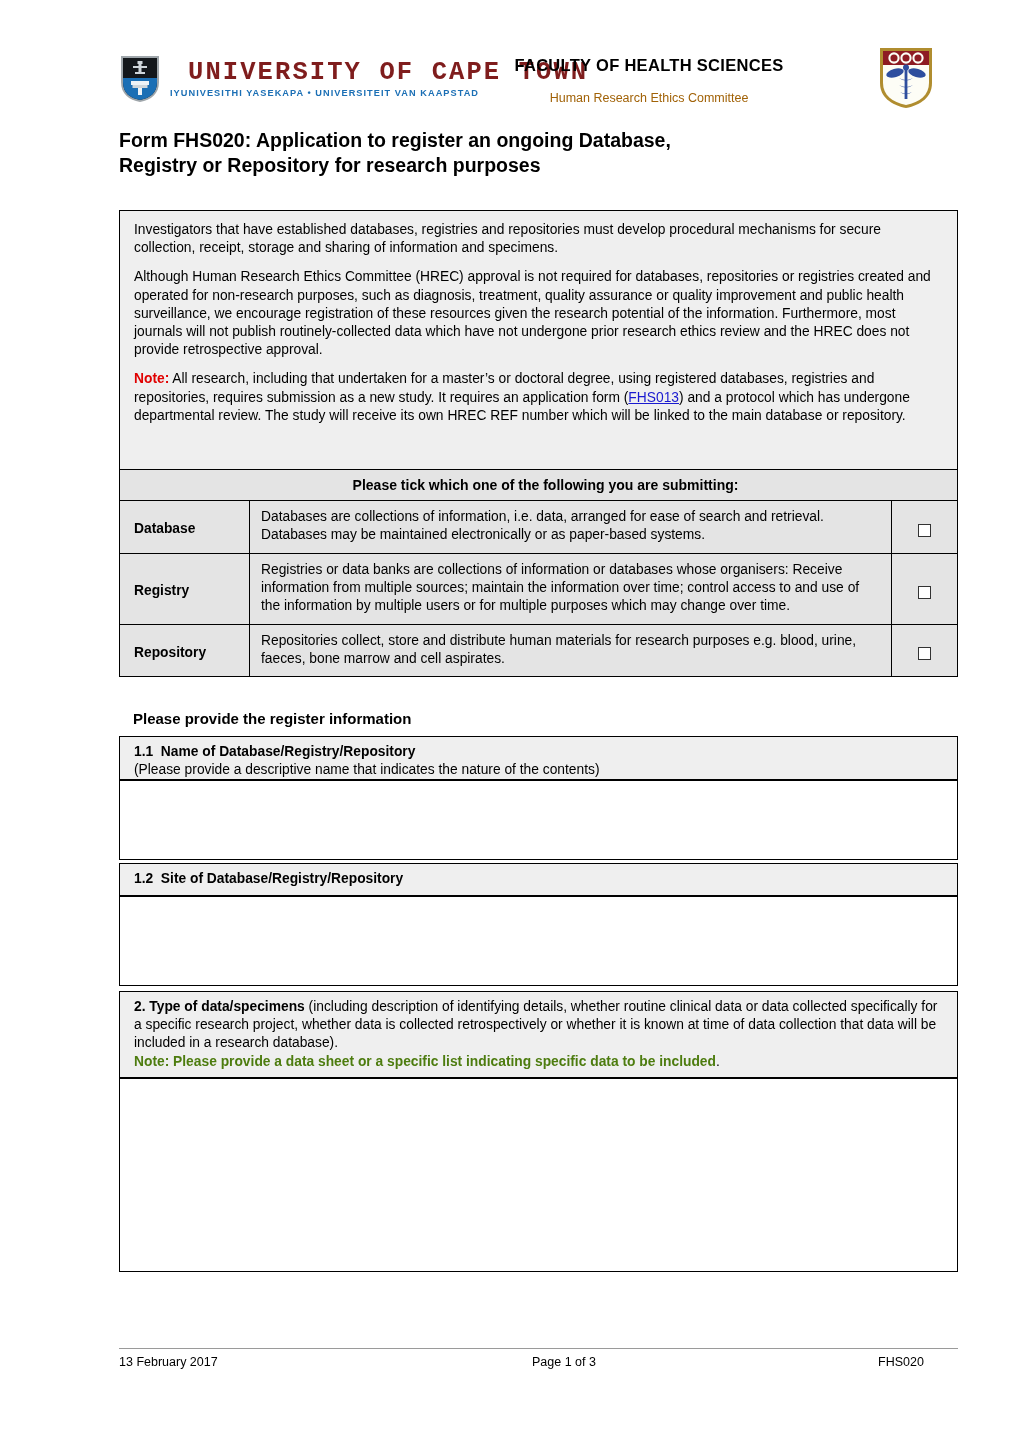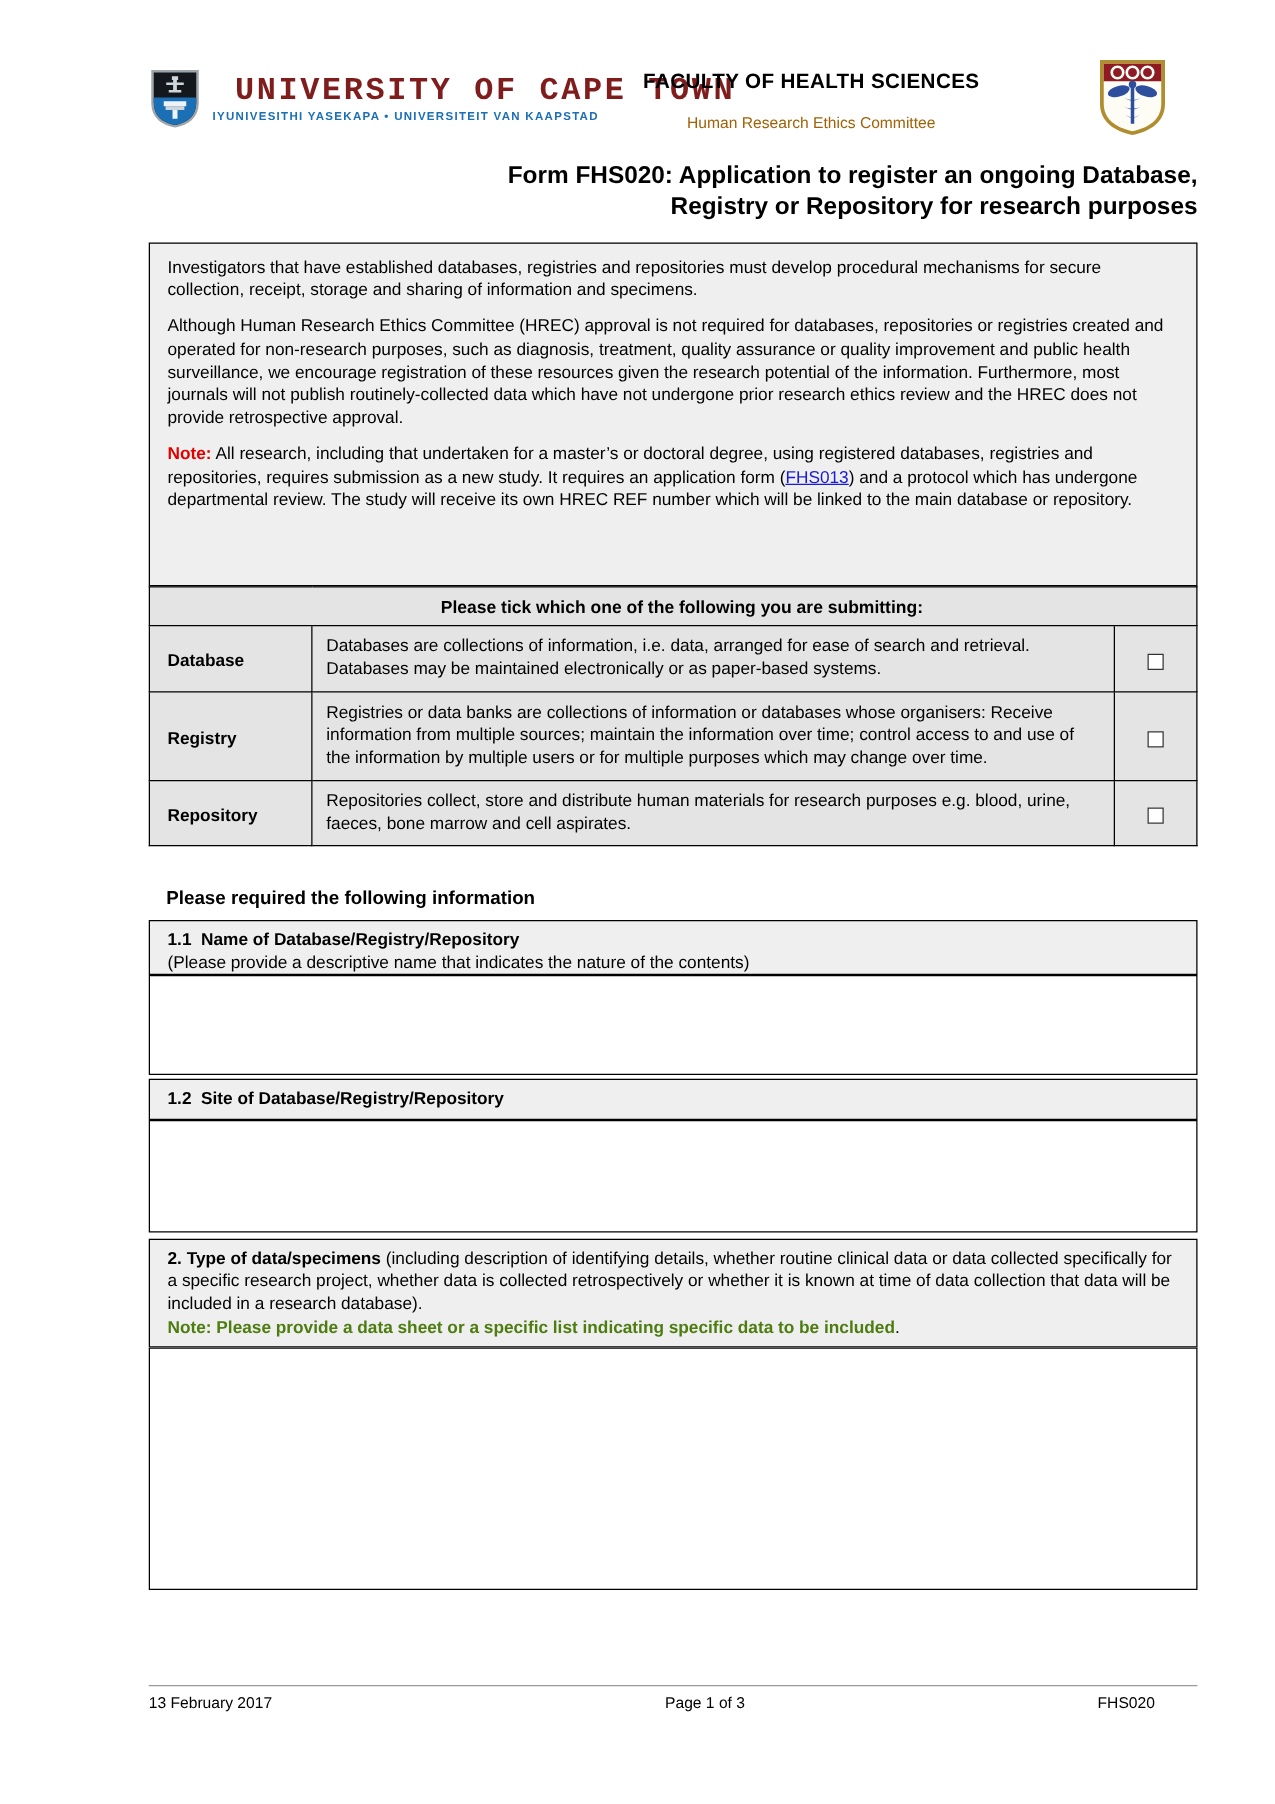--- a/index.html
+++ b/index.html
@@ -74,35 +74,35 @@
     position: absolute;
     left: 758px; top: 9px;
     width: 58px; height: 66px;
   }
 
   
   .form-title {
     position: absolute;
     left: 119px; top: 128px;
     width: 839px;
-    text-align: right;
+    text-align: left;
     font-size: 19.5px;
     font-weight: bold;
     line-height: 1.28;
   }
 
   
   .box {
     position: absolute;
     border: 1.6px solid #000000;
     background: #efefef;
   }
   .box-white { background: #ffffff; }
   .intro-box {
-    left: 119px; top: 194px;
+    left: 119px; top: 210px;
     width: 839px; height: 275px;
     padding: 10px 13px 10px 14px;
   }
   .intro-box p {
     margin: 0 0 11px 0;
     font-size: 13.8px;
     line-height: 1.32;
   }
   .intro-box p:last-child { margin-bottom: 0; }
   .note-label { color: #e00000; font-weight: bold; }
@@ -279,21 +279,21 @@
       <td class="tick-cell"><span class="chk"></span></td>
     </tr>
     <tr class="tick-row-repo">
       <td class="tick-label">Repository</td>
       <td class="tick-desc">Repositories collect, store and distribute human materials for research purposes e.g. blood, urine, faeces, bone marrow and cell aspirates.</td>
       <td class="tick-cell"><span class="chk"></span></td>
     </tr>
   </tbody>
     </table>
 
-  <div class="subhead">Please required the following information</div>
+  <div class="subhead">Please provide the register information</div>
 
   <div class="box s11-prompt sec-prompt">
     <div><span class="sec-num">1.1</span>&nbsp;&nbsp;<span class="sec-num">Name of Database/Registry/Repository</span></div>
     <div class="sec-hint">(Please provide a descriptive name that indicates the nature of the contents)</div>
   </div>
   <div class="box box-white s11-answer"></div>
 
   <div class="box s12-prompt sec-prompt">
     <div><span class="sec-num">1.2</span>&nbsp;&nbsp;<span class="sec-num">Site of Database/Registry/Repository</span></div>
   </div>

